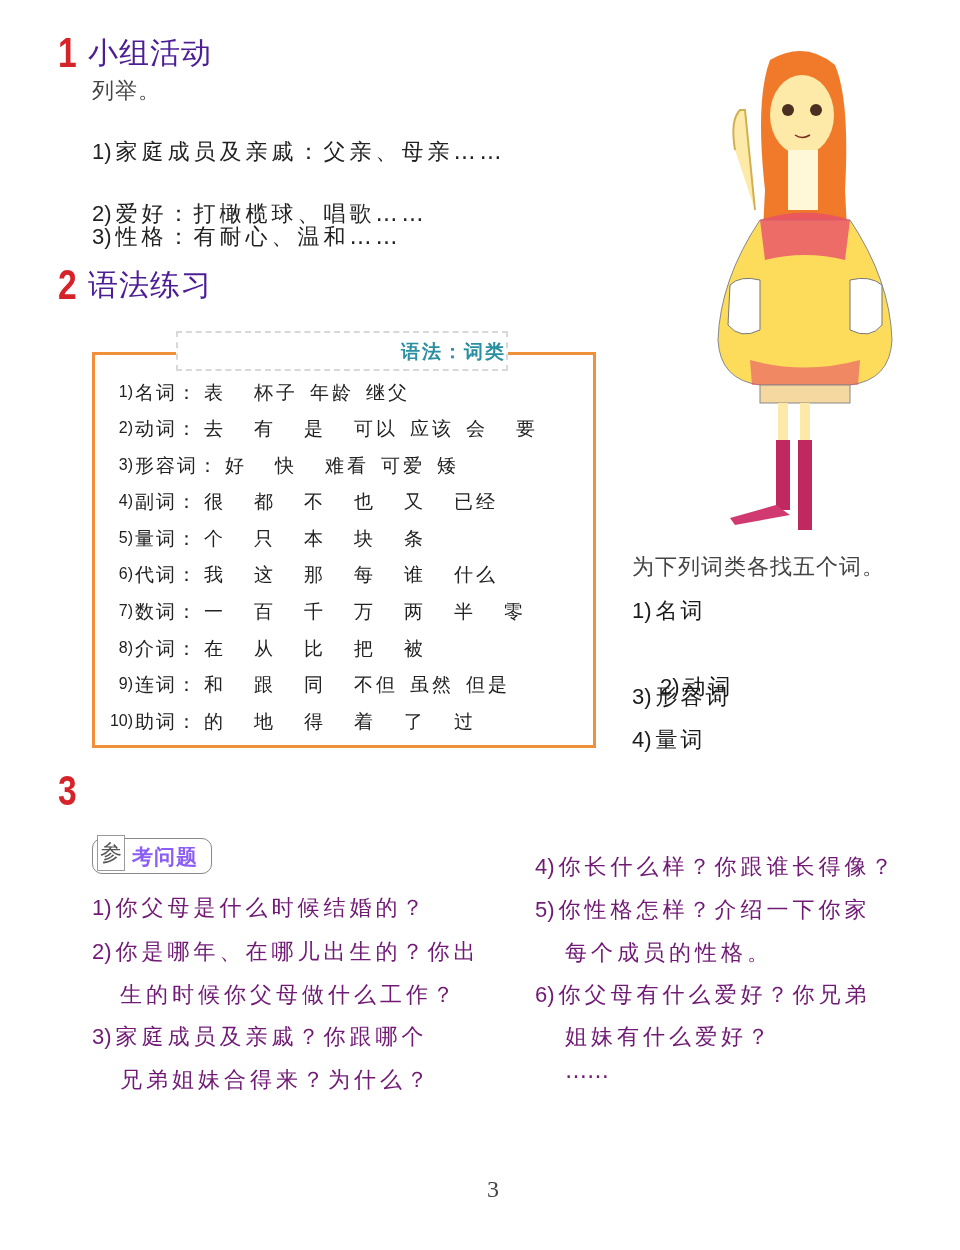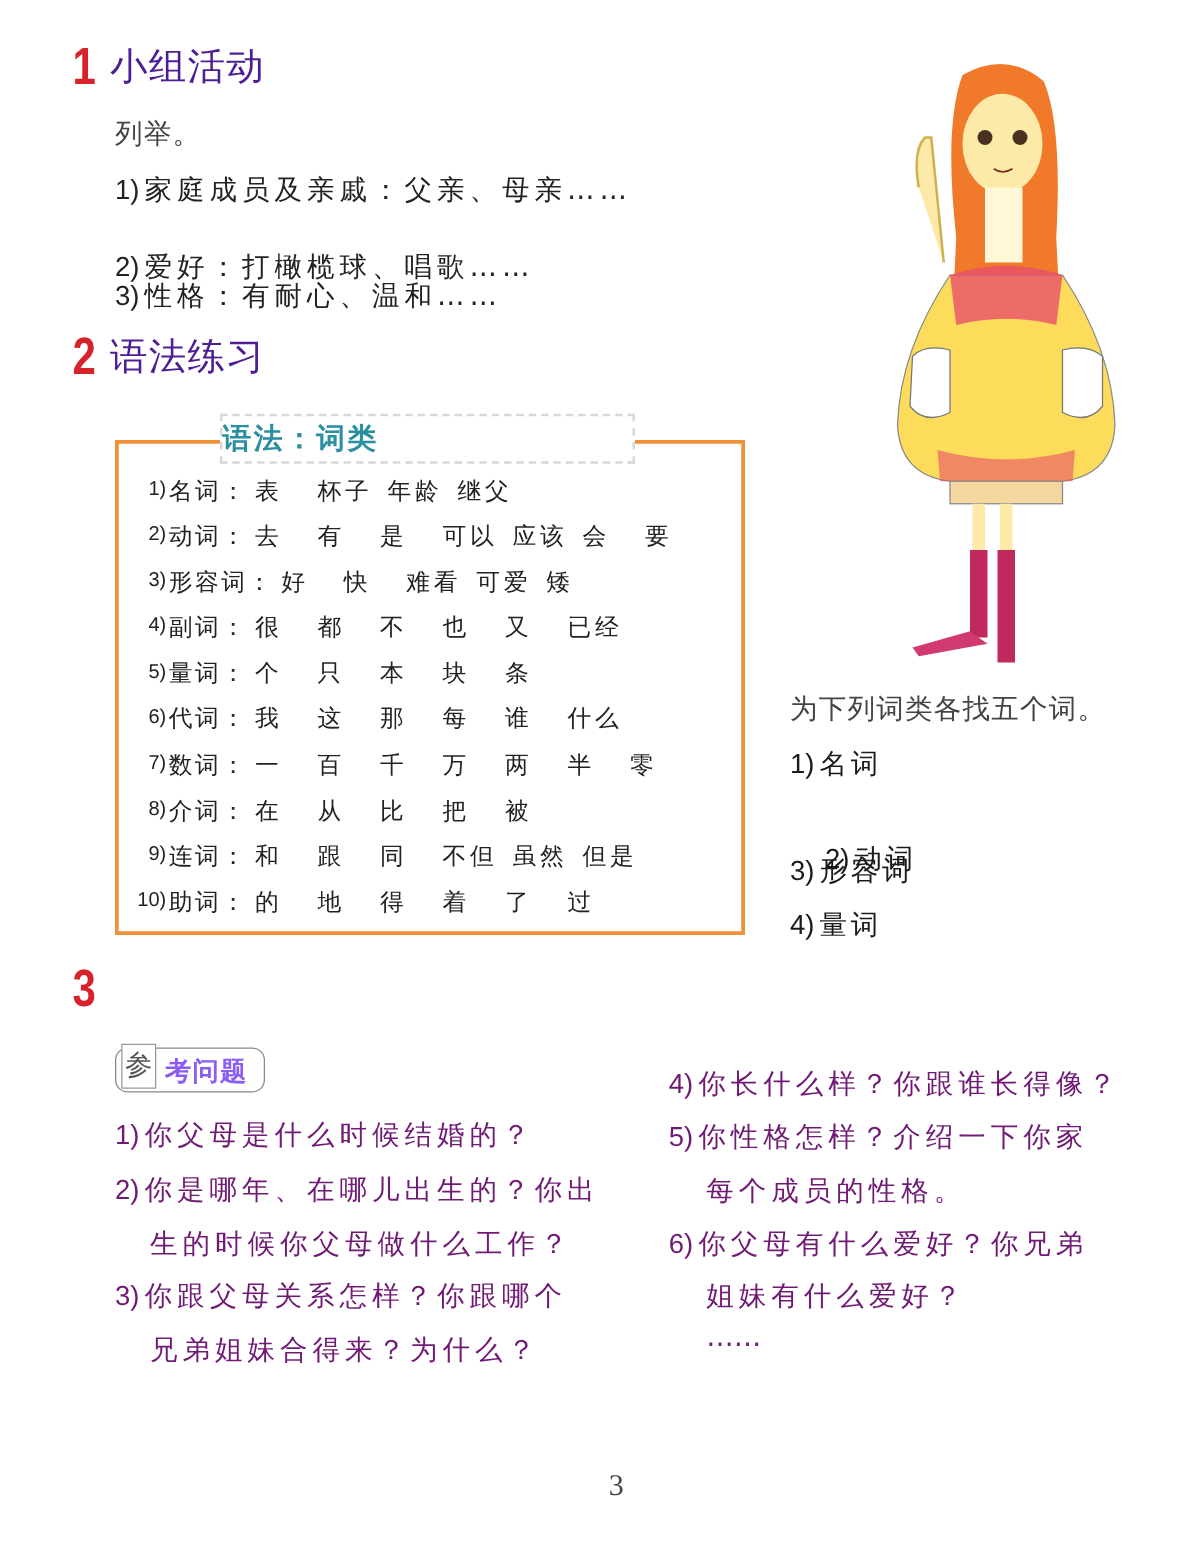--- a/index.html
+++ b/index.html
@@ -8,21 +8,21 @@
   .sec-head { position:absolute; display:flex; align-items:center; }
   .sec-num { color:#d6232a; font-family:"Liberation Sans", sans-serif; font-weight:bold;
              font-size:42px; line-height:42px; width:30px; transform:scaleX(0.8); transform-origin:left; }
   .sec-title { font-size:30px; color:#4c1d95; margin-left:0; letter-spacing:1px; }
   .line { position:absolute; font-size:22px; letter-spacing:4px; white-space:nowrap; color:#222; }
   .plain { font-size:22px; letter-spacing:1px; color:#444; }
   .grammar-box { position:absolute; left:92px; top:352px; width:504px; height:396px;
                  border:3px solid #f0913a; box-sizing:border-box; }
   .grammar-title { position:absolute; left:176px; top:331px; width:332px; height:40px;
                    background:#fff; border:2px dashed #d8d8d8; box-sizing:border-box;
-                   text-align:left; font-size:23px; font-weight:bold; color:#2a8fa0;
+                   text-align:right; font-size:19px; font-weight:bold; color:#2a8fa0;
                    line-height:36px; letter-spacing:2px; }
   .g-row { position:absolute; left:105px; font-size:19px; display:flex; white-space:nowrap; color:#222; }
   .g-num { font-family:"Liberation Sans", sans-serif; font-size:16px; width:28px; text-align:right; margin-right:2px; padding-top:3px; }
   .g-label { letter-spacing:2px; margin-right:6px; }
   .g-word { display:inline-block; min-width:38px; margin-right:12px; letter-spacing:3px; }
   .right-list { position:absolute; left:632px; font-size:22px; letter-spacing:3px; }
   .tag { position:absolute; left:92px; top:838px; width:120px; height:36px; border:1.5px solid #888;
          border-radius:10px; box-sizing:border-box; }
   .tag-can { position:absolute; left:97px; top:835px; width:28px; height:36px; border:1px solid #999;
              box-sizing:border-box; font-size:22px; color:#555; text-align:center; line-height:34px; background:#fff; }
@@ -32,21 +32,21 @@
   .page-num { position:absolute; left:487px; top:1176px; font-family:"Liberation Serif", serif; font-size:24px; color:#444; }
   .illus { position:absolute; left:700px; top:40px; width:210px; height:500px; }
 </style>
 </head>
 <body>
 
 <div class="sec-head" style="left:58px; top:32px;">
   <span class="sec-num">1</span>
   <span class="sec-title">小组活动</span>
 </div>
-<div class="line plain" style="left:92px; top:92px;">列举。</div>
+<div class="line plain" style="left:92px; top:76px;">列举。</div>
 <div class="line" style="left:92px; top:137px;">
   <span class="qn">1)</span><span>家庭成员及亲戚：父亲、母亲……</span>
 </div>
 <div class="line" style="left:92px; top:179px;margin-top:20px;">
   <span class="qn">2)</span><span>爱好：打橄榄球、唱歌……</span>
 </div>
 <div class="line" style="left:92px; top:222px;">
   <span class="qn">3)</span><span>性格：有耐心、温和……</span>
 </div>
 
@@ -188,21 +188,21 @@
 <div class="sec-head" style="left:58px; top:770px;">
   <span class="sec-num">3</span>
 </div>
 <div class="tag"></div>
 <div class="tag-can">参</div>
 <div class="tag-text">考问题</div>
 
 <div class="q" style="left:92px; top:893px;"><span class="qn">1)</span><span>你父母是什么时候结婚的？</span></div>
 <div class="q" style="left:92px; top:937px;"><span class="qn">2)</span><span>你是哪年、在哪儿出生的？你出</span></div>
 <div class="q" style="left:120px; top:980px;">生的时候你父母做什么工作？</div>
-<div class="q" style="left:92px; top:1022px;"><span class="qn">3)</span><span>你跟父母关系怎样？你跟哪个</span></div>
+<div class="q" style="left:92px; top:1022px;"><span class="qn">3)</span><span>家庭成员及亲戚？你跟哪个</span></div>
 <div class="q" style="left:120px; top:1065px;">兄弟姐妹合得来？为什么？</div>
 
 <div class="q" style="left:535px; top:852px;"><span class="qn">4)</span><span>你长什么样？你跟谁长得像？</span></div>
 <div class="q" style="left:535px; top:895px;text-align:right;"><span class="qn">5)</span><span>你性格怎样？介绍一下你家</span></div>
 <div class="q" style="left:565px; top:938px;">每个成员的性格。</div>
 <div class="q" style="left:535px; top:980px;"><span class="qn">6)</span><span>你父母有什么爱好？你兄弟</span></div>
 <div class="q" style="left:565px; top:1022px;">姐妹有什么爱好？</div>
 <div class="q" style="left:565px; top:1058px; letter-spacing:0;">……</div>
 
 <div class="page-num">3</div>

